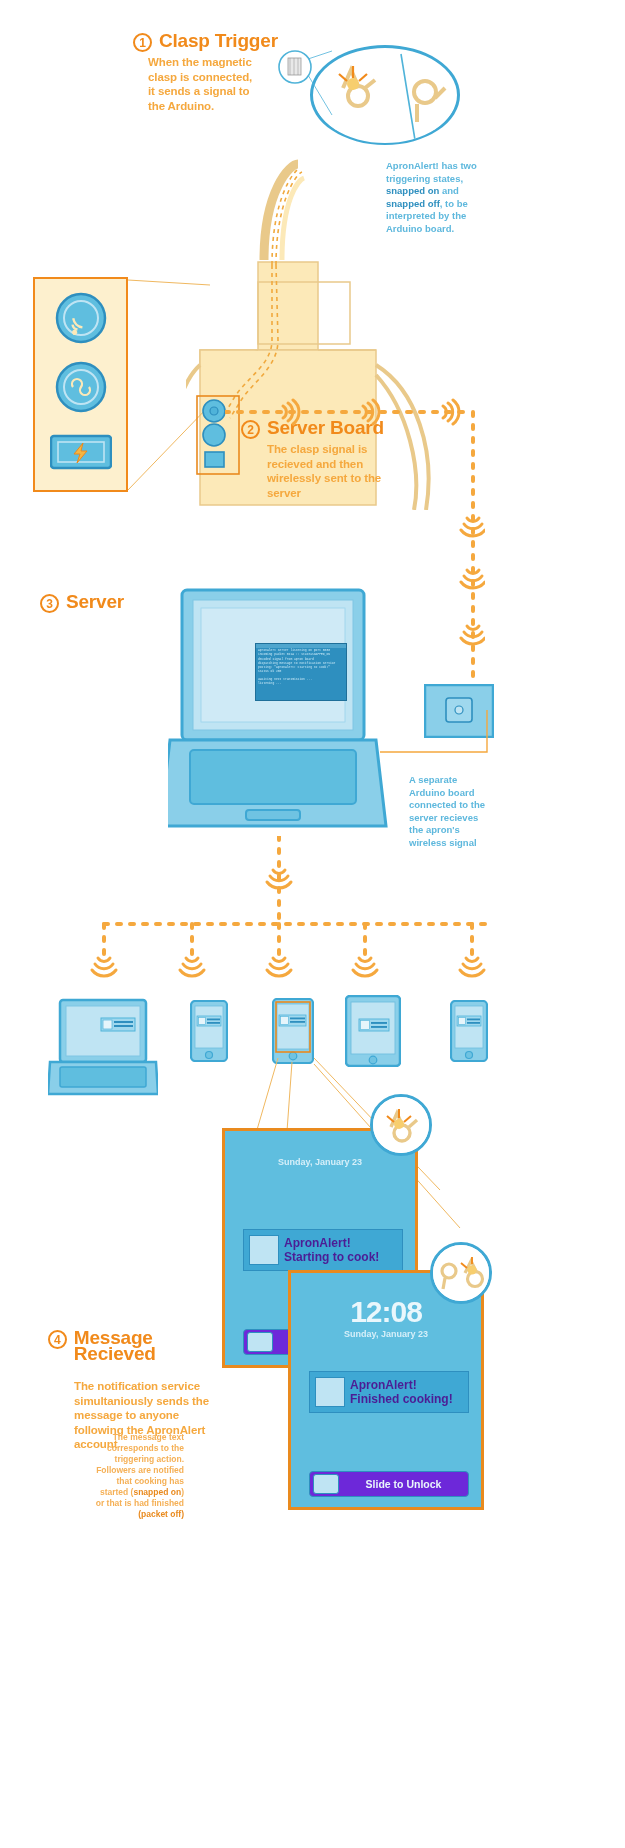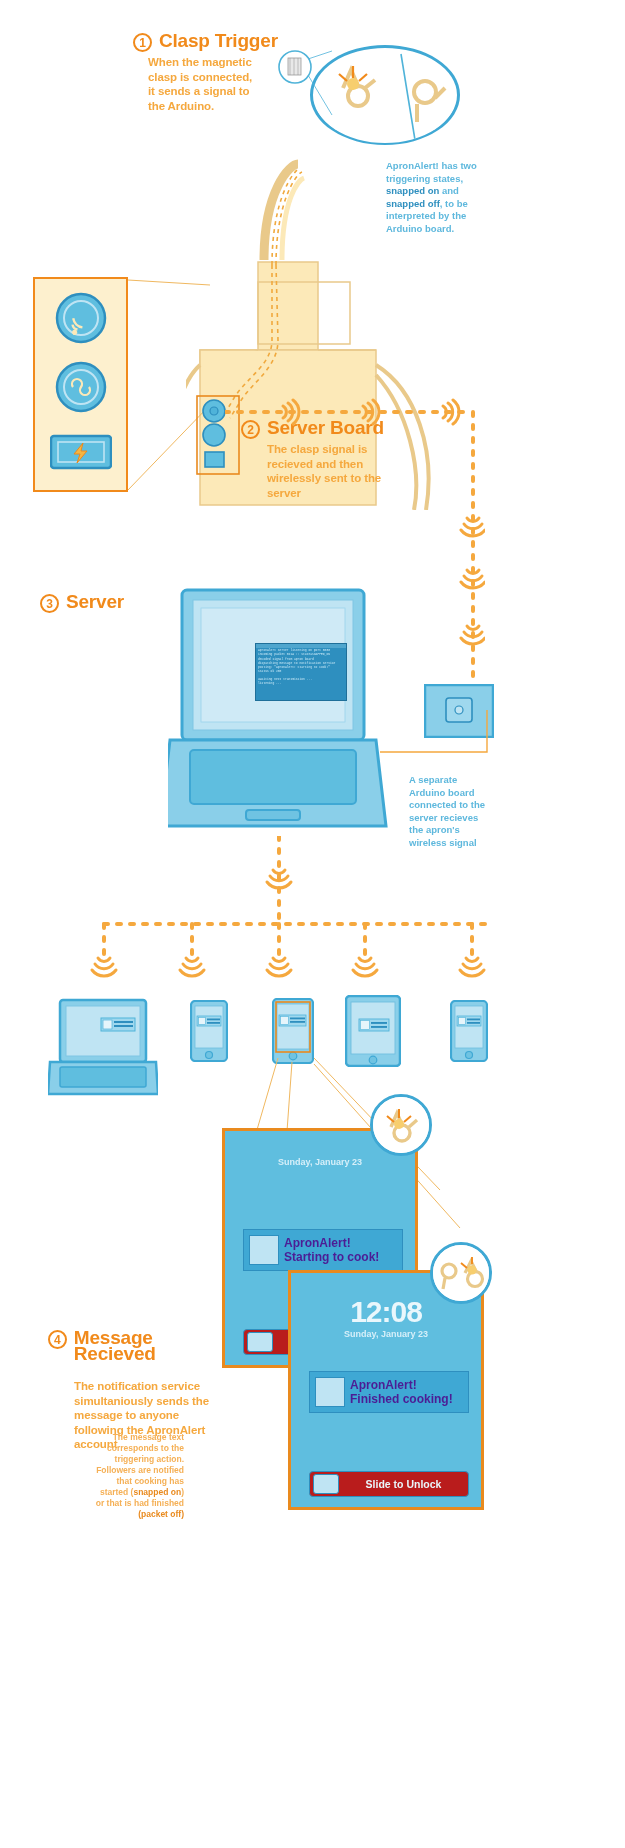--- a/index.html
+++ b/index.html
@@ -43,21 +43,21 @@
 
   .terminal { position:absolute; background:#2E8FBF; }
 
   
   .bigphone { position:absolute; border:3px solid #E98A1E; background:#5FBEDF; }
   .bp-time { font-size:30px; font-weight:bold; color:#EAF7FC; line-height:30px; letter-spacing:-1px; }
   .bp-date { font-size:9px; font-weight:bold; color:#D5EFF9; }
   .bp-notif { position:absolute; background:#3FA8D4; border:1px solid #2E8FBF; display:flex; align-items:center; }
   .bp-icon { width:30px; height:30px; background:#BFE4F3; border:1px solid #2E8FBF; flex:none; margin:5px; }
   .bp-txt { color:#4c1d95; font-weight:bold; font-size:12px; line-height:14px; }
-  .bp-slide { position:absolute; background:#b91c1c; border:1px solid #2E8FBF; border-radius:4px; display:flex; align-items:center; }
+  .bp-slide { position:absolute; background:#6d28d9; border:1px solid #2E8FBF; border-radius:4px; display:flex; align-items:center; }
   .bp-slide .knob { width:26px; height:20px; background:#BFE4F3; border:1px solid #2E8FBF; border-radius:3px; margin-left:3px; flex:none; }
   .bp-slide .lbl { flex:1; text-align:center; color:#EAF7FC; font-weight:bold; font-size:10.5px; }
 
   .clasp-circle { position:absolute; border:3px solid #3FA8D4; border-radius:50%; background:#ffffff; }
   .small-clasp { position:absolute; border:3px solid #3FA8D4; border-radius:50%; background:#ffffff; }
 </style>
 </head>
 <body>
 
 <div class="stage">

